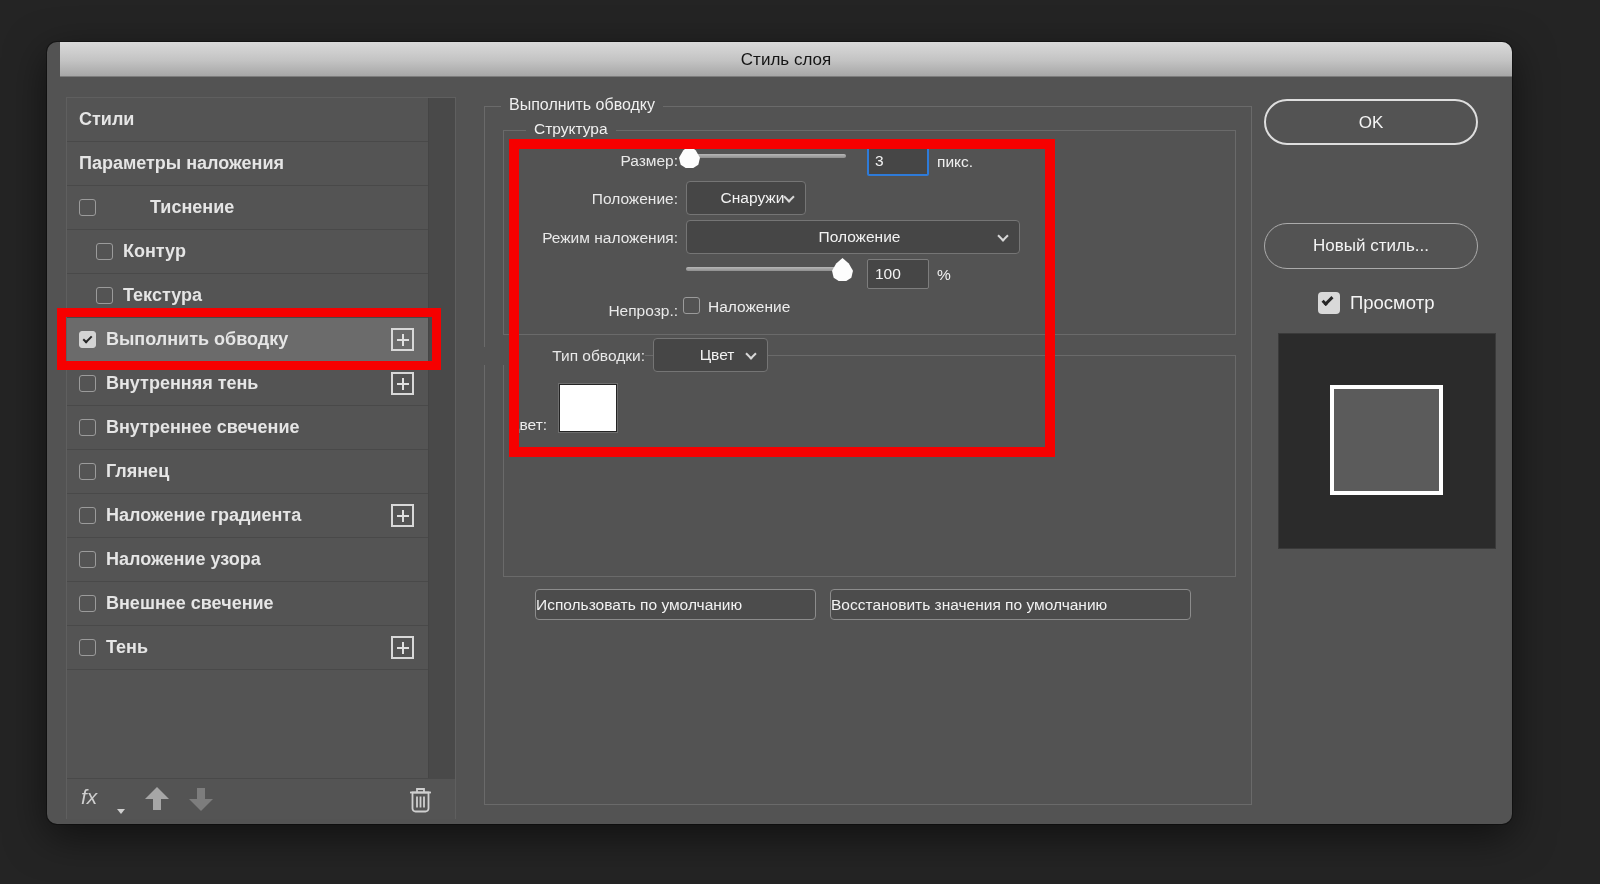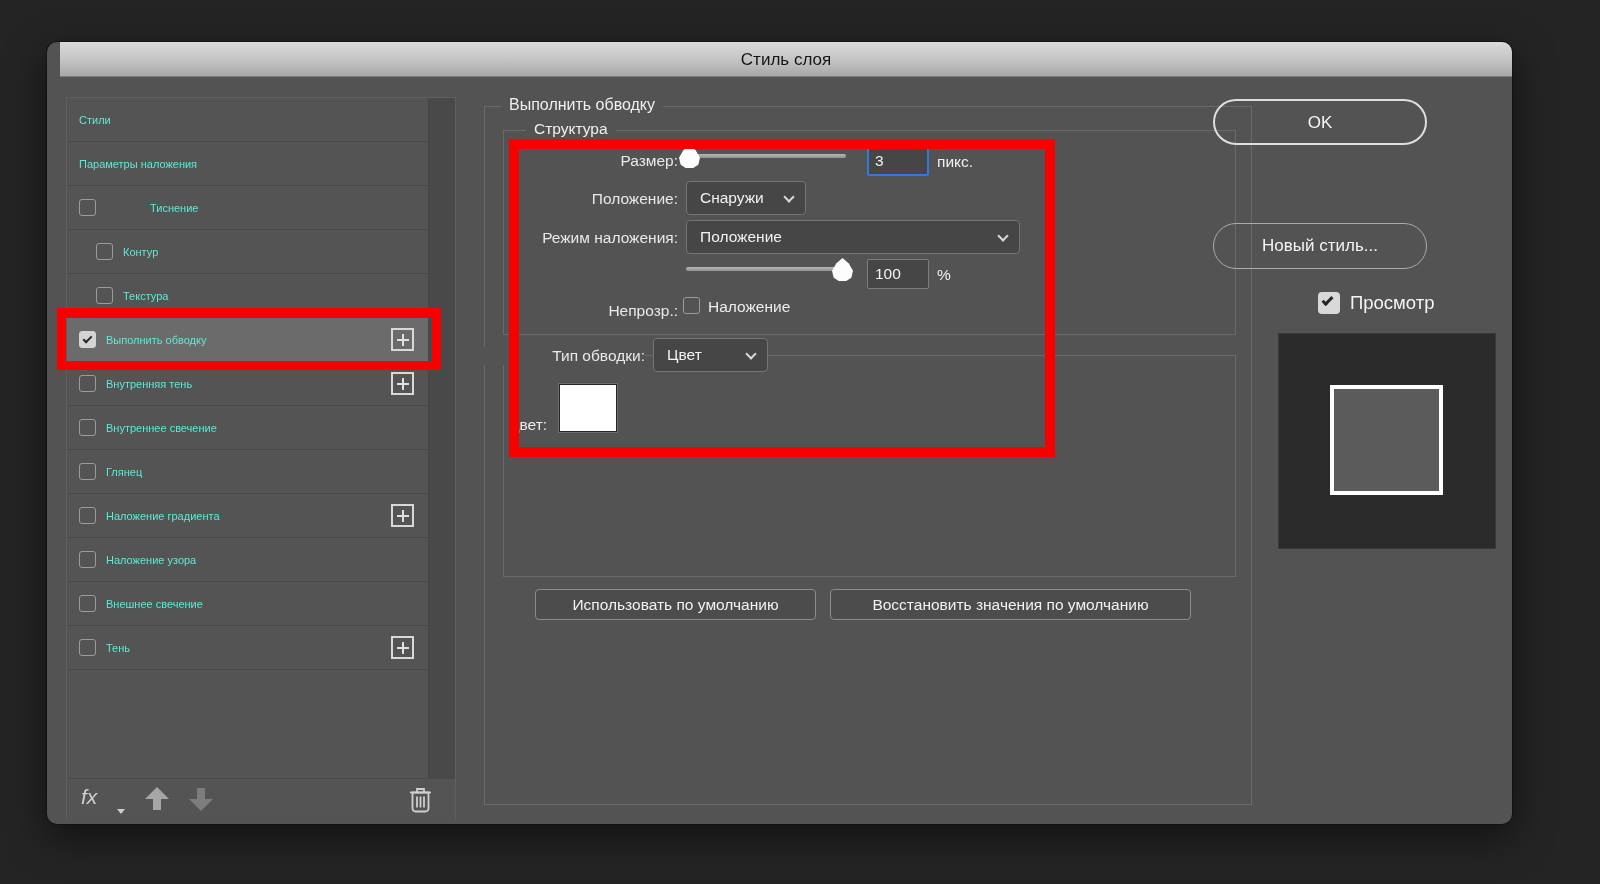--- a/index.html
+++ b/index.html
@@ -41,21 +41,21 @@
   .sb-cb {
     width:17px; height:17px; border:1.5px solid #9b9b9b; border-radius:3px;
     margin-right:10px; flex:0 0 auto; position:relative; background:transparent;
   }
   .sb-cb.checked { background:#d4d4d4; border-color:#d4d4d4; }
   .check-mark {
     position:absolute; left:3px; top:3.5px; width:9px; height:5px;
     border-left:2.5px solid #262626; border-bottom:2.5px solid #262626;
     transform:rotate(-45deg);
   }
-  .sb-label { font-size:11px; color:#5eead4; white-space:nowrap; }
+  .sb-label { font-size:18px; color:#e5e5e5; white-space:nowrap;font-weight:bold; }
   .plusbtn {
     position:absolute; right:15px; top:10px; width:23px; height:23px;
     border:2px solid #d8d8d8; background:transparent;
   }
   .plusbtn .ph { position:absolute; left:3.5px; top:8.5px; width:12px; height:2.5px; background:#e0e0e0; }
   .plusbtn .pv { position:absolute; left:8.5px; top:3.5px; width:2.5px; height:12px; background:#e0e0e0; }
   
   #sb-footer {
     position:absolute; left:0; right:0; top:680px; height:41px;
     border-top:1px solid #494949; background:#545454;
@@ -104,40 +104,40 @@
   .numfield {
     position:absolute; width:62px; height:30px; background:#464646;
     border:1px solid #7d7d7d; border-radius:2px; font-size:15.5px; color:#f2f2f2;
     line-height:28px; padding-left:7px;
   }
   .numfield.focused { border:2px solid #2e7bd9; line-height:26px; padding-left:6px; }
   .unit { position:absolute; font-size:15.5px; color:#f0f0f0; }
   .dropdown {
     position:absolute; height:34px; background:#464646; border:1px solid #757575;
     border-radius:4px; font-size:15.5px; color:#f2f2f2; line-height:32px;
-    padding-left:13px; white-space:nowrap;
+    padding-left:13px; white-space:nowrap;text-align:center;
   }
   .chev { position:absolute; right:12px; top:11px; width:8px; height:8px;
     border-right:2px solid #d8d8d8; border-bottom:2px solid #d8d8d8;
     transform:rotate(45deg); }
   .cb17 { position:absolute; width:17px; height:17px; border:1.5px solid #9b9b9b;
     border-radius:3px; background:transparent; }
   .cb-label { position:absolute; font-size:15.5px; color:#ededed; white-space:nowrap; }
   #color-swatch { position:absolute; left:512px; top:342px; width:58px; height:48px;
     border:1px solid #242424; box-shadow:0 0 0 1px #6e6e6e; }
   
   .def-btn {
     position:absolute; height:31px; background:#4c4c4c; border:1px solid #8c8c8c;
-    border-radius:4px; font-size:15.5px; color:#f2f2f2; text-align:center; line-height:29px;
+    border-radius:4px; font-size:15.5px; color:#f2f2f2; text-align:left; line-height:29px;
   }
   #btn-make-default { left:488px; top:547px; width:281px; }
   #btn-reset-default { left:783px; top:547px; width:361px; }
   
   .pill {
-    position:absolute; left:1166px; width:214px; height:46px; border-radius:23px;
+    position:absolute; left:1217px; width:214px; height:46px; border-radius:23px;
     background:transparent; text-align:center; line-height:44px; font-size:17px; color:#f4f4f4;
   }
   #btn-ok { top:57px; border:2px solid #dedede; }
   #btn-cancel { top:120px; border:1.5px solid #ababab; }
   #btn-newstyle { top:181px; border:1.5px solid #ababab; }
   #preview-cb { position:absolute; left:1271px; top:250px; width:22px; height:22px;
     background:#d9d9d9; border-radius:4px; }
   #preview-cb .check-mark { left:4px; top:5px; width:11px; height:6px;
     border-left:3px solid #262626; border-bottom:3px solid #262626; }
   #preview-label { position:absolute; left:1303px; top:250px; font-size:18.5px; color:#f4f4f4; }

